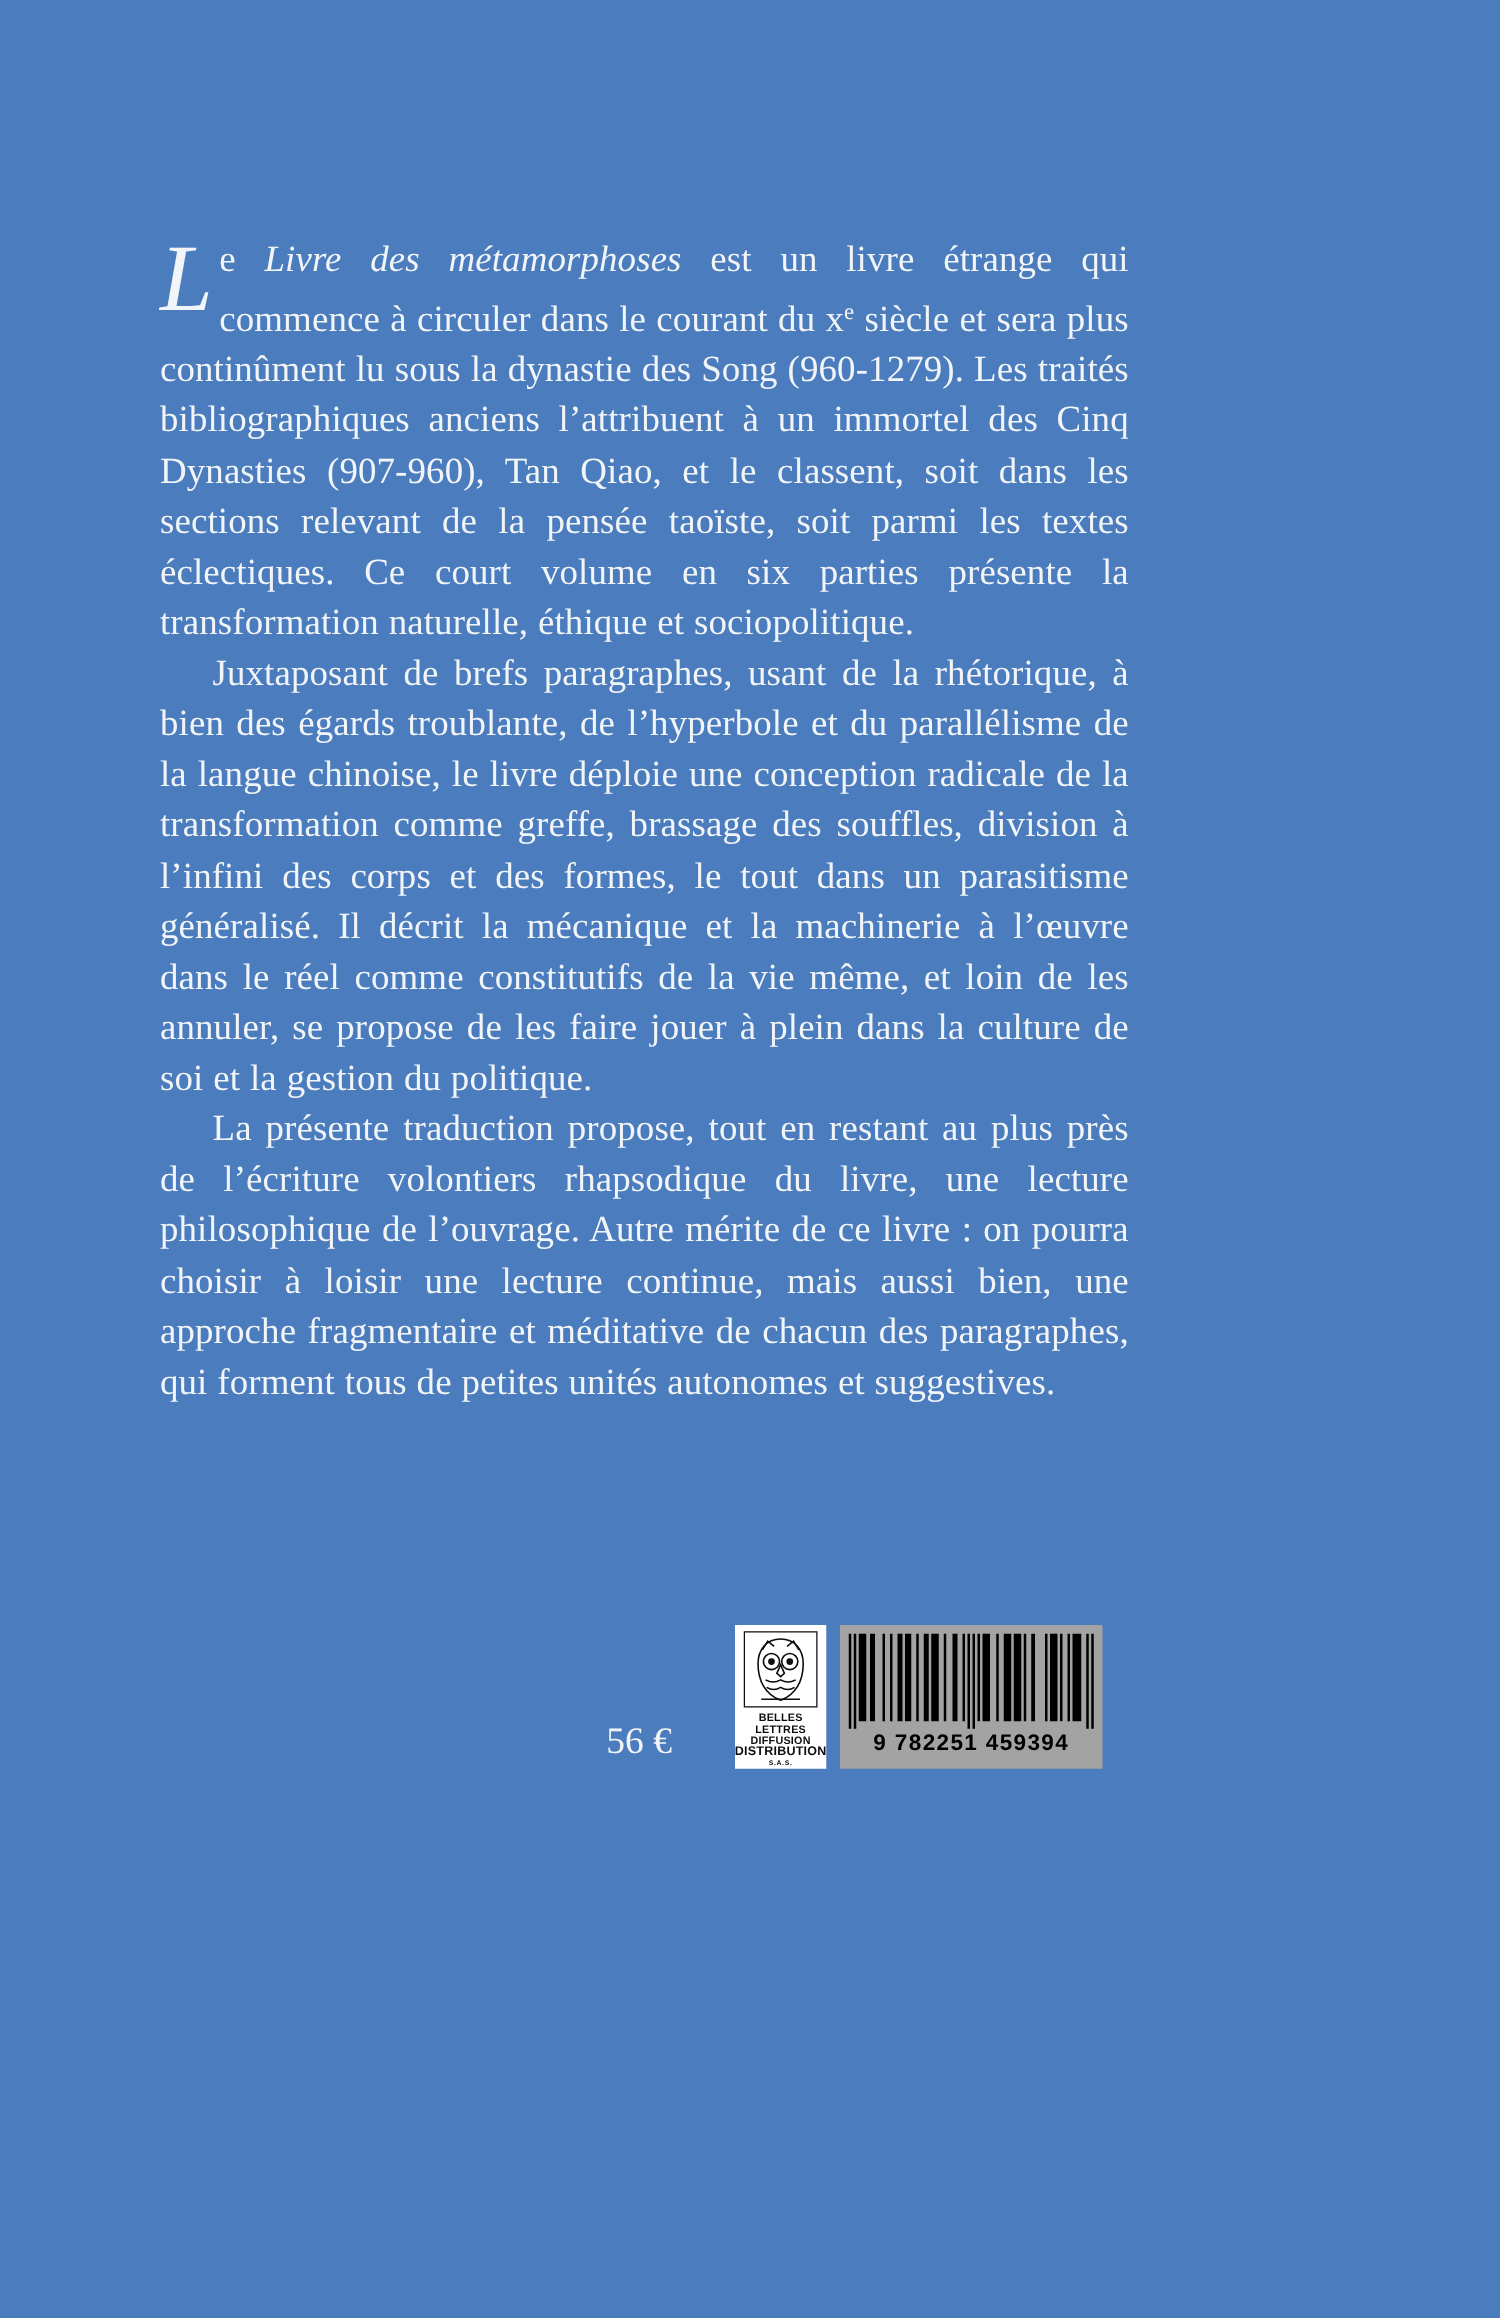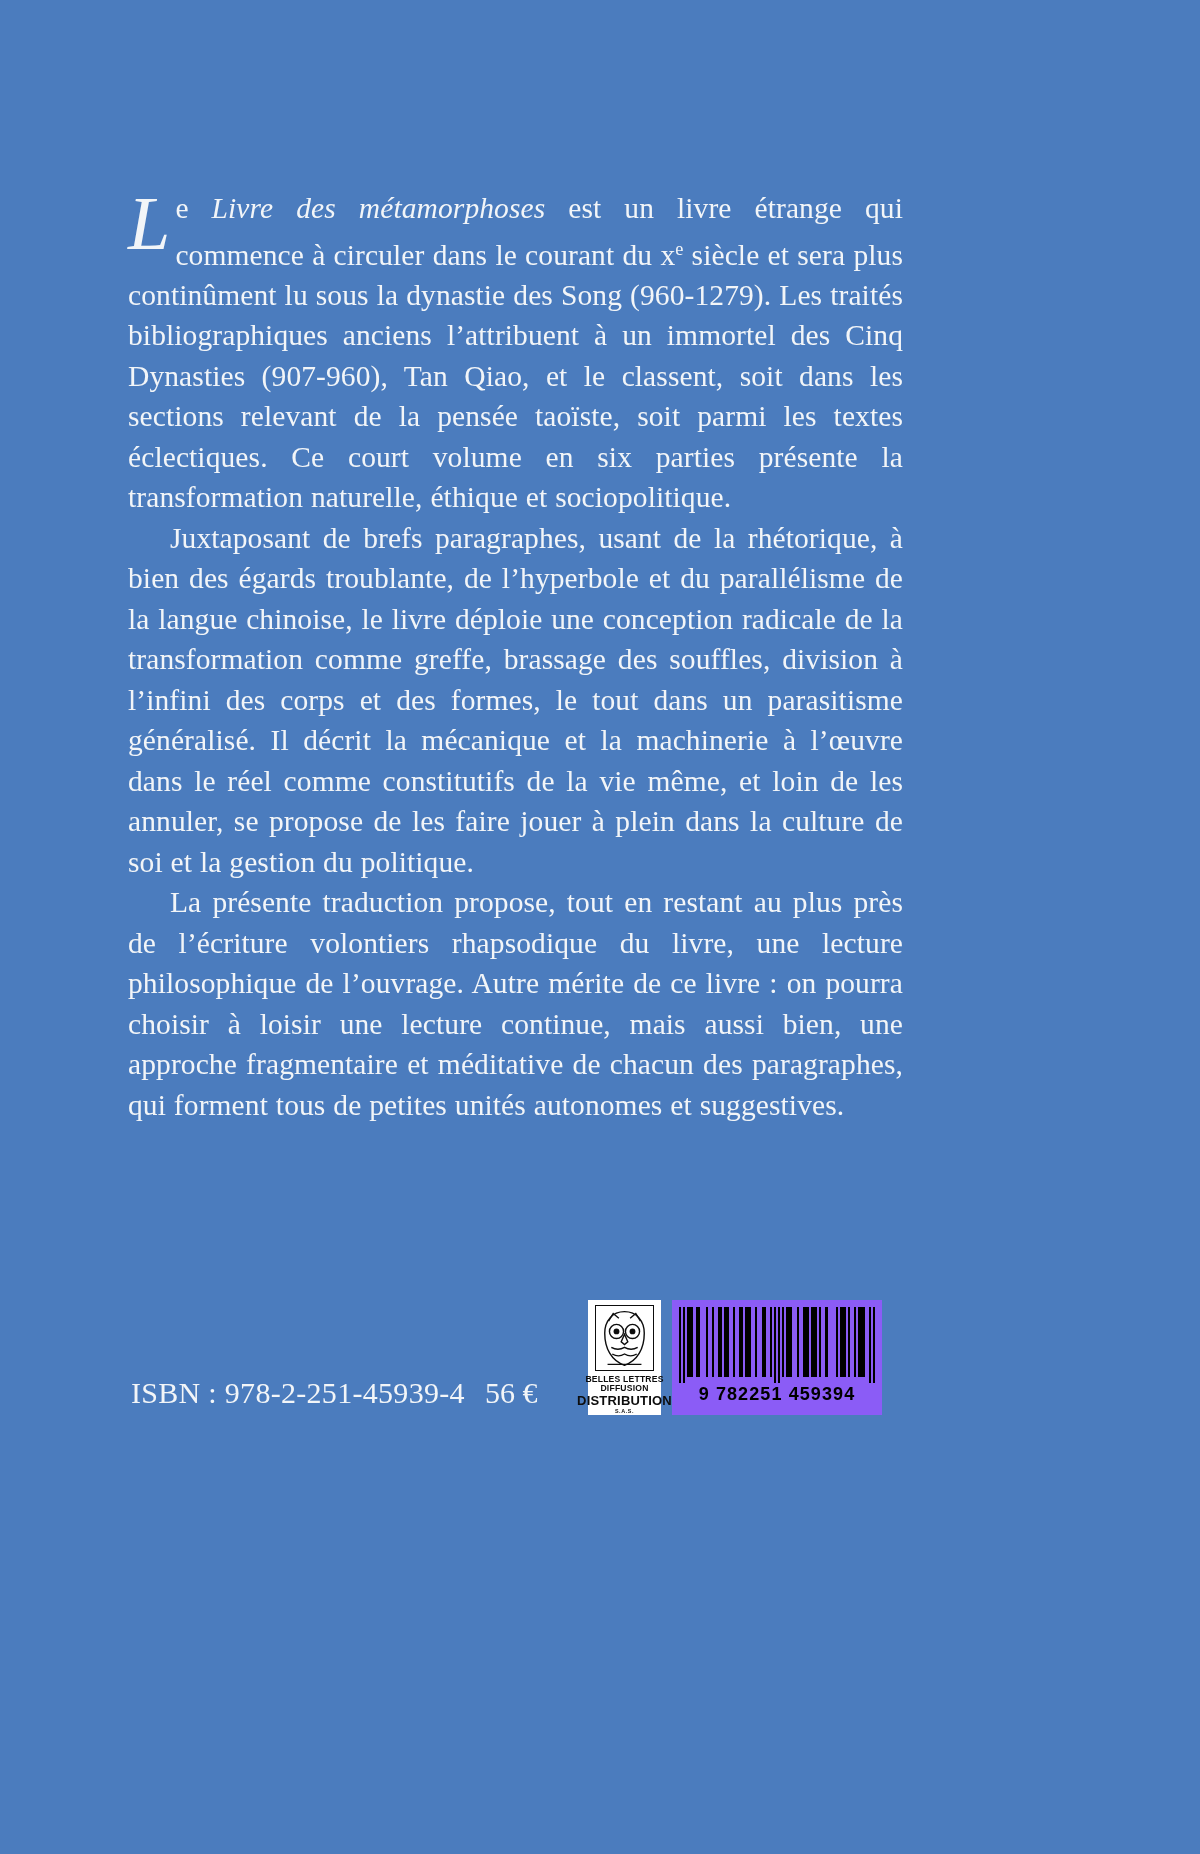--- a/index.html
+++ b/index.html
@@ -122,35 +122,35 @@
   .logo-words {
     margin-top: 4px;
     text-align: center;
     font-family: "Liberation Sans", sans-serif;
     font-weight: bold;
     color: #0d0d0d;
     line-height: 1.08;
     font-size: 8.6px;
     letter-spacing: 0.2px;
   }
-  .logo-words .w3 { font-size: 13px; }
+  .logo-words .w3 { font-size: 10px; }
   .logo-words .sas {
     font-size: 5.4px;
     letter-spacing: 0.6px;
     margin-top: 1px;
   }
 
   
   .barcode {
     position: absolute;
     left: 672px;
     top: 10px;
     width: 210px;
     height: 115px;
-    background: #8b5cf6;
+    background: #a3a3a3;
     box-sizing: border-box;
     padding: 7px 7px 0 7px;
   }
   .bars {
     height: 76px;
     display: flex;
     align-items: stretch;
     gap: 0;
   }
   .bars i {
@@ -179,21 +179,20 @@
     <p class="first"><span class="dropcap">L</span><span>e </span><span class="book-title">Livre des métamorphoses</span><span> est un livre étrange qui commence à circuler dans le courant du x</span><span class="sup">e</span><span> siècle et sera plus continûment lu sous la dynastie des Song (960-1279). Les traités bibliographiques anciens l’attribuent à un immortel des Cinq Dynasties (907-960), Tan Qiao, et le classent, soit dans les sections relevant de la pensée taoïste, soit parmi les textes éclectiques. Ce court volume en six parties présente la transformation naturelle, éthique et sociopolitique.</span></p>
 
     <p>Juxtaposant de brefs paragraphes, usant de la rhétorique, à bien des égards troublante, de l’hyperbole et du parallélisme de la langue chinoise, le livre déploie une conception radicale de la transformation comme greffe, brassage des souffles, division à l’infini des corps et des formes, le tout dans un parasitisme généralisé. Il décrit la mécanique et la machinerie à l’œuvre dans le réel comme constitutifs de la vie même, et loin de les annuler, se propose de les faire jouer à plein dans la culture de soi et la gestion du politique.</p>
 
     <p>La présente traduction propose, tout en restant au plus près de l’écriture volontiers rhapsodique du livre, une lecture philosophique de l’ouvrage. Autre mérite de ce livre : on pourra choisir à loisir une lecture continue, mais aussi bien, une approche fragmentaire et méditative de chacun des paragraphes, qui forment tous de petites unités autonomes et suggestives.</p>
 
   </div>
 
   <div class="footer">
 
-    <div class="isbn-line">ISBN : 978-2-251-45939-4</div>
 
     <div class="price">56 €</div>
 
     <div class="publisher-logo">
       <div class="owl-box">
         <svg viewBox="0 0 60 68" width="100%" height="100%" aria-hidden="true">
           <g fill="none" stroke="#0d0d0d" stroke-width="1.5">
 
             <path d="M30 6 C17 6 9 16 9 29 C9 45 16 58 30 63 C44 58 51 45 51 29 C51 16 43 6 30 6 Z"></path>
 

